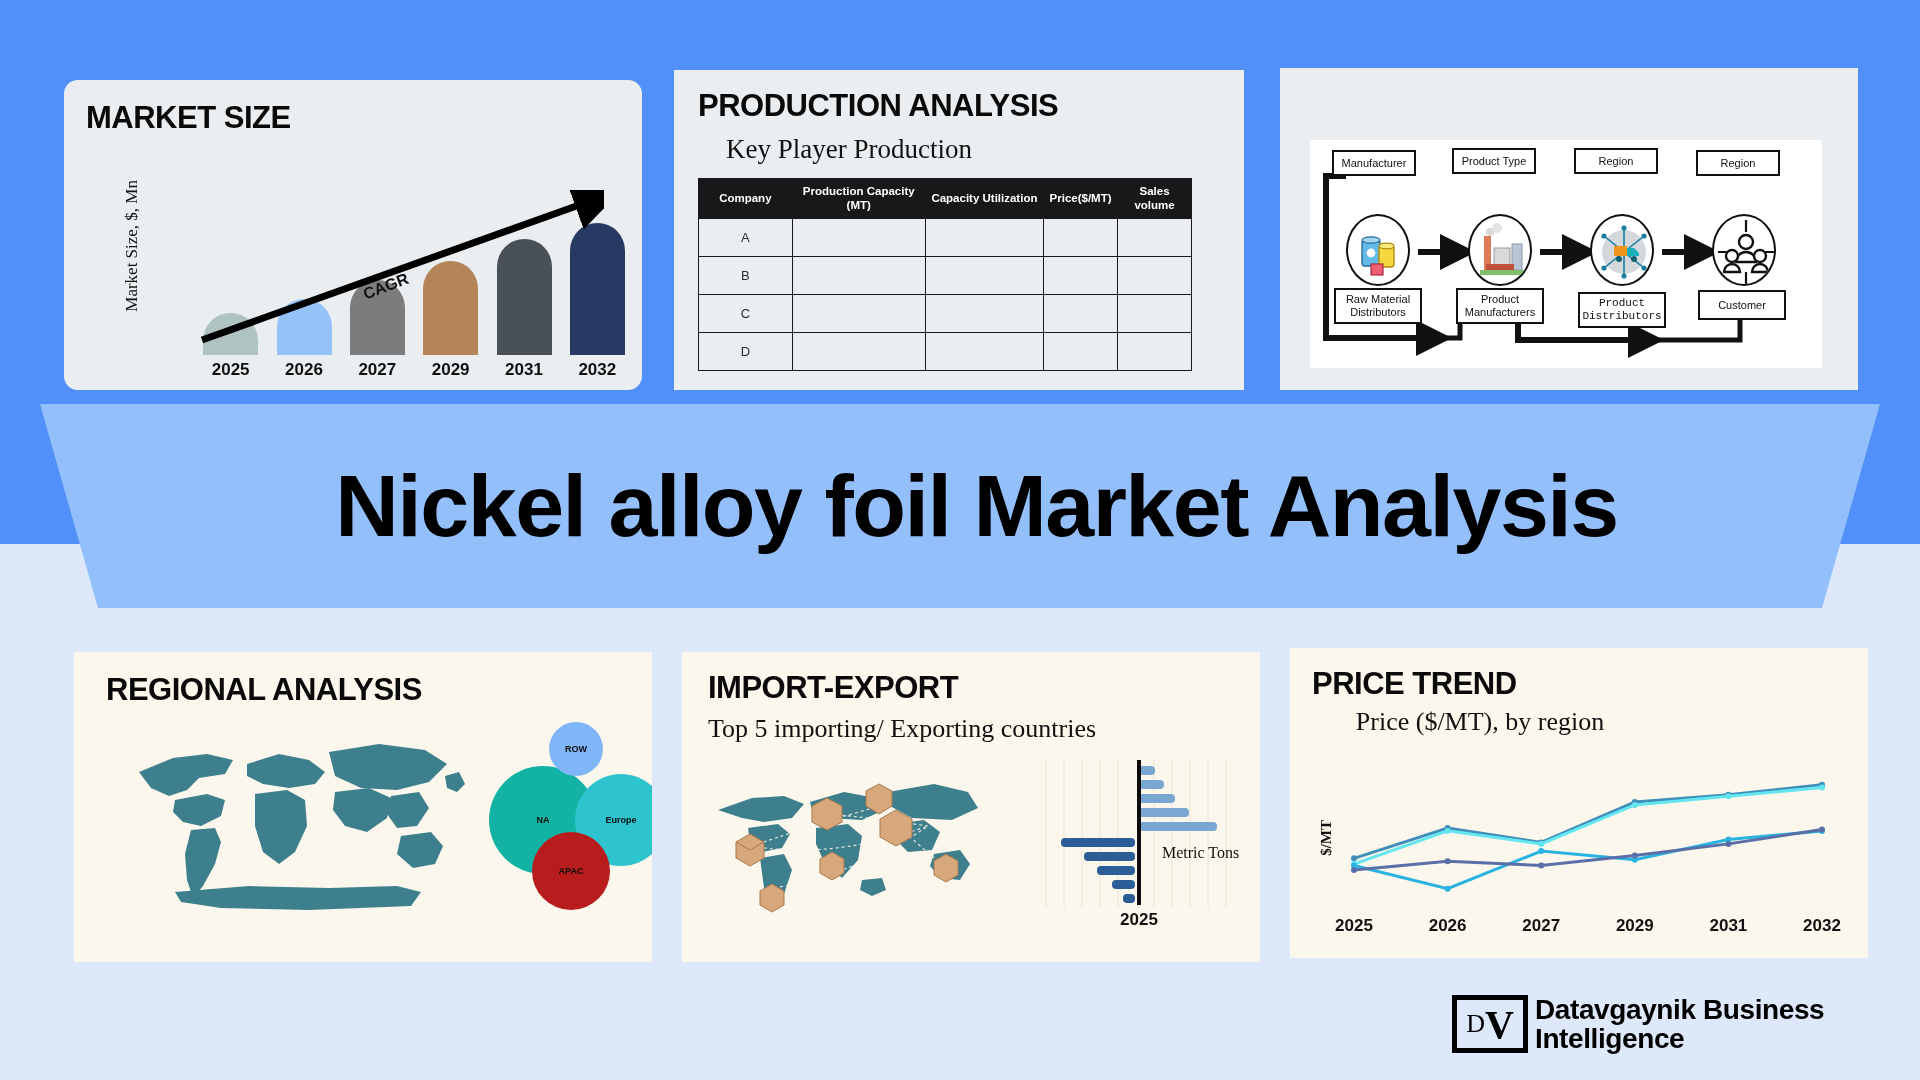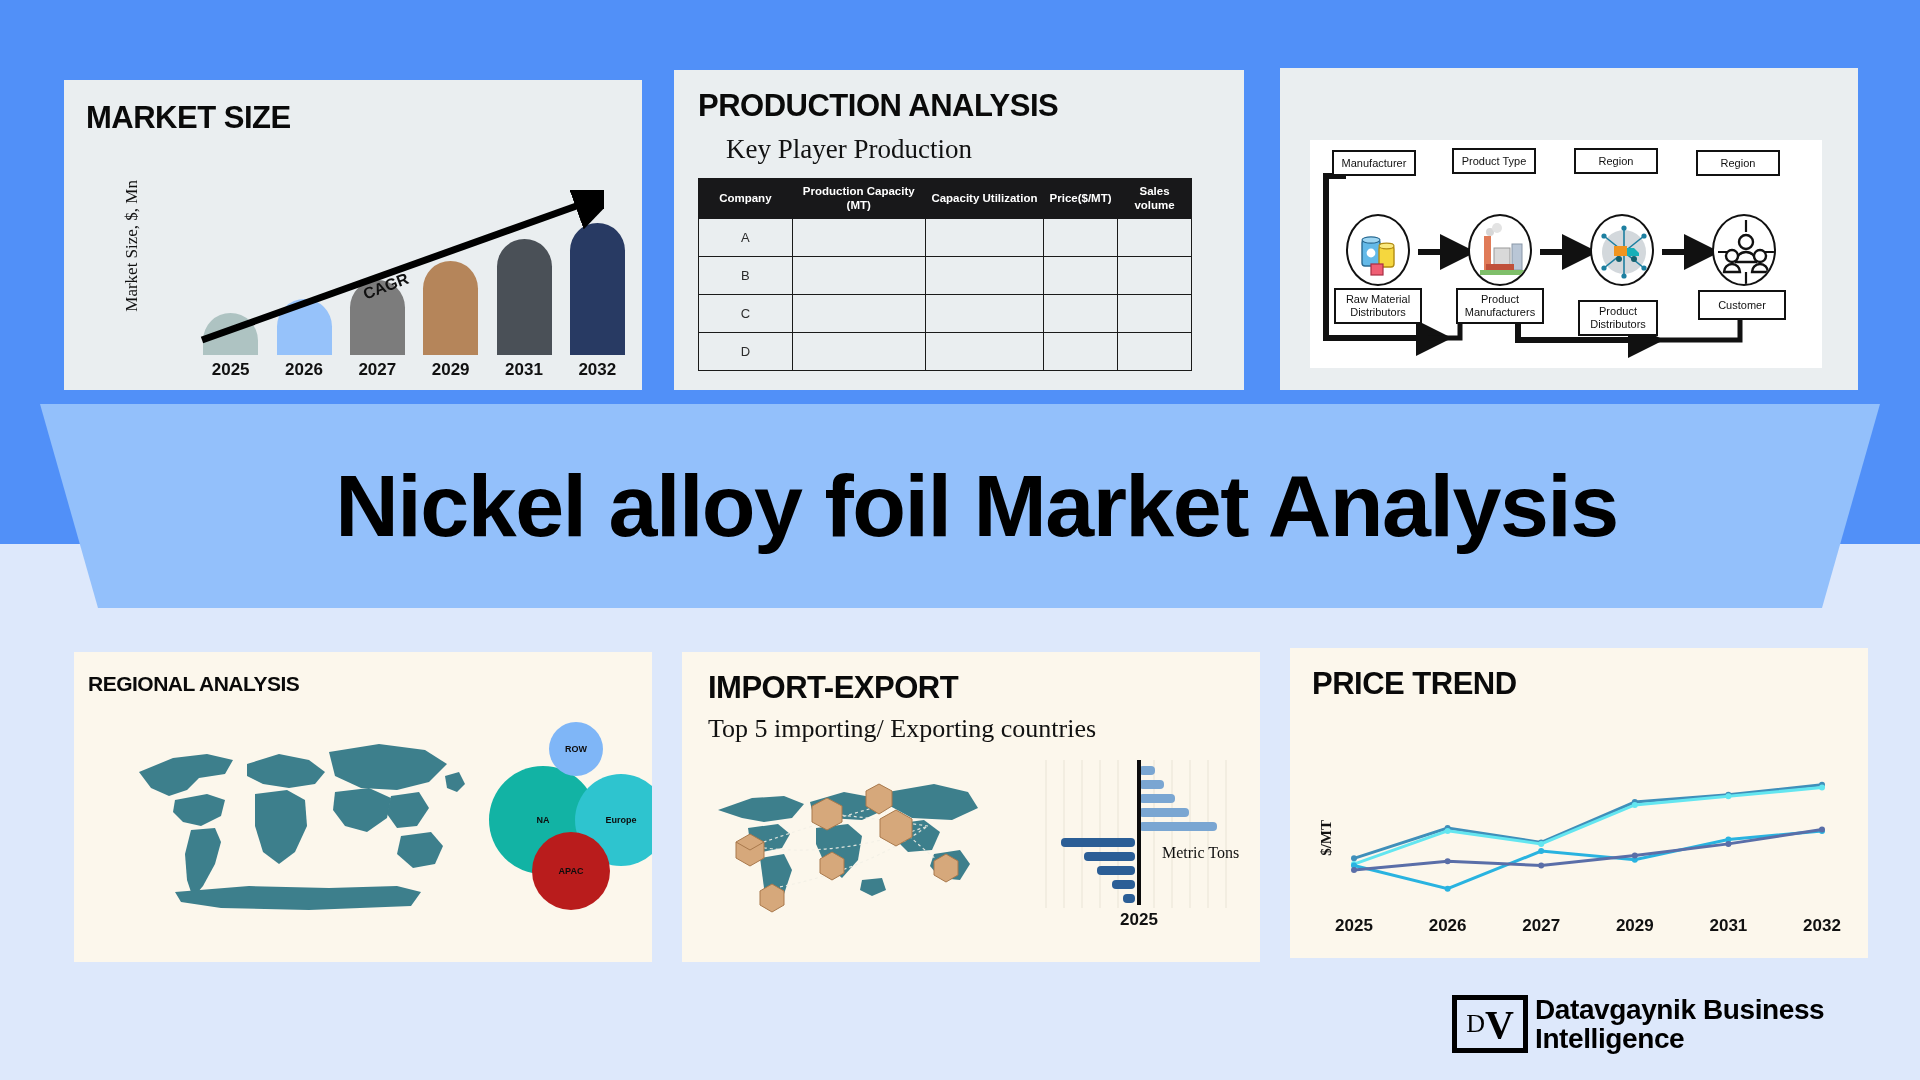--- a/index.html
+++ b/index.html
@@ -28,21 +28,21 @@
     font-weight: bold;
     color: #0a0a0a;
     letter-spacing: -0.5px;
   }
   .panel-sub {
     font-family: "Liberation Serif", serif;
     color: #111;
   }
 
   
-  #p-market { left: 64px; top: 80px; width: 578px; height: 310px; }
+  #p-market { left: 64px; top: 80px; width: 578px; height: 310px; border-radius: 14px; }
   #p-market .panel-title { position: absolute; left: 22px; top: 20px; font-size: 31px; }
   .ms-ylabel {
     position: absolute; left: 58px; top: 100px;
     font-family: "Liberation Serif", serif; font-size: 17px;
     writing-mode: vertical-rl; transform: rotate(180deg);
     white-space: nowrap; color: #111;
   }
   .ms-plot { position: absolute; left: 130px; top: 130px; width: 440px; height: 145px; }
   .ms-bar {
     position: absolute; bottom: 0; width: 55px;
@@ -103,21 +103,21 @@
   .banner { position: absolute; left: 0; top: 404px; width: 1920px; height: 204px; }
   .banner-title {
     position: absolute; left: 0; top: 404px; width: 1920px; height: 204px;
     display: flex; align-items: center; justify-content: center;
     font-size: 88px; font-weight: bold; color: #000;
     letter-spacing: -1.5px; white-space: nowrap; padding-left: 33px;
   }
 
   
   #p-region { left: 74px; top: 652px; width: 578px; height: 310px; }
-  #p-region .panel-title { position: absolute; left: 14px; top: 20px; font-size: 21px; }
+  #p-region .panel-title { position: absolute; left: 32px; top: 20px; font-size: 31px; }
   .worldmap { position: absolute; left: 55px; top: 78px; width: 350px; height: 190px; }
   .bubbles { position: absolute; left: 415px; top: 66px; width: 150px; height: 210px; }
   .bub {
     position: absolute; border-radius: 50%;
     display: flex; align-items: center; justify-content: center;
     font-size: 9px; font-weight: bold; color: #0d0d0d;
   }
 
   
   #p-trade { left: 682px; top: 652px; width: 578px; height: 310px; }
@@ -349,21 +349,21 @@
           <circle cx="18" cy="40" r="6"></circle>
             <path d="M10,56 a8,8 0 0 1 16,0 z"></path>
           <circle cx="46" cy="40" r="6"></circle>
             <path d="M38,56 a8,8 0 0 1 16,0 z"></path>
         </g>
       </svg>
     </div>
 
     <div class="eco-box" style="left:24px;top:148px;width:88px;height:36px;">Raw Material Distributors</div>
     <div class="eco-box" style="left:146px;top:148px;width:88px;height:36px;">Product Manufacturers</div>
-    <div class="eco-box" style="left:268px;top:160px;width:80px;height:36px;">Product Distributors</div>
+    <div class="eco-box" style="left:268px;top:152px;width:88px;height:36px;font-family:Liberation Mono, monospace;">Product Distributors</div>
     <div class="eco-box" style="left:388px;top:150px;width:88px;height:30px;">Customer</div>
   </div>
 </div>
 
 <svg class="banner" viewBox="0 0 1920 204" preserveAspectRatio="none">
   <polygon points="40,0 1880,0 1822,204 98,204" fill="#93c0fb"></polygon>
 </svg>
 <div class="banner-title">Nickel alloy foil Market Analysis</div>
 
 <div class="panel panel-bottom" id="p-region">
@@ -467,20 +467,21 @@
         <div class="tor-bar" style="left: 90.65px; top: 134px; width: 12.35px; background: rgb(43, 94, 150);"></div>
       </div>
     <div class="tor-axis"></div>
     <div class="tor-unit">Metric Tons</div>
     <div class="tor-year">2025</div>
   </div>
 </div>
 
 <div class="panel panel-bottom" id="p-price">
   <div class="panel-title">PRICE TREND</div>
+  <div class="panel-sub">Price ($/MT), by region</div>
   <div class="pt-ylabel">$/MT</div>
   <svg class="pt-plot" id="pt-plot" viewBox="0 0 498 140" preserveAspectRatio="none">
       <polyline points="12,88.33333333333334 105.6,58 199.2,72.44444444444446 292.79999999999995,32 386.4,24.777777777777786 480,14.666666666666671" fill="none" stroke="#3f8fba" stroke-width="3"></polyline>
       <circle cx="12" cy="88.33333333333334" r="3" fill="#3f8fba"></circle>
       <circle cx="105.6" cy="58" r="3" fill="#3f8fba"></circle>
       <circle cx="199.2" cy="72.44444444444446" r="3" fill="#3f8fba"></circle>
       <circle cx="292.79999999999995" cy="32" r="3" fill="#3f8fba"></circle>
       <circle cx="386.4" cy="24.777777777777786" r="3" fill="#3f8fba"></circle>
       <circle cx="480" cy="14.666666666666671" r="3" fill="#3f8fba"></circle>
       <polyline points="12,94.11111111111111 105.6,60.8888888888889 199.2,73.88888888888889 292.79999999999995,34.888888888888886 386.4,26.22222222222223 480,17.555555555555557" fill="none" stroke="#63e6f0" stroke-width="3"></polyline>

